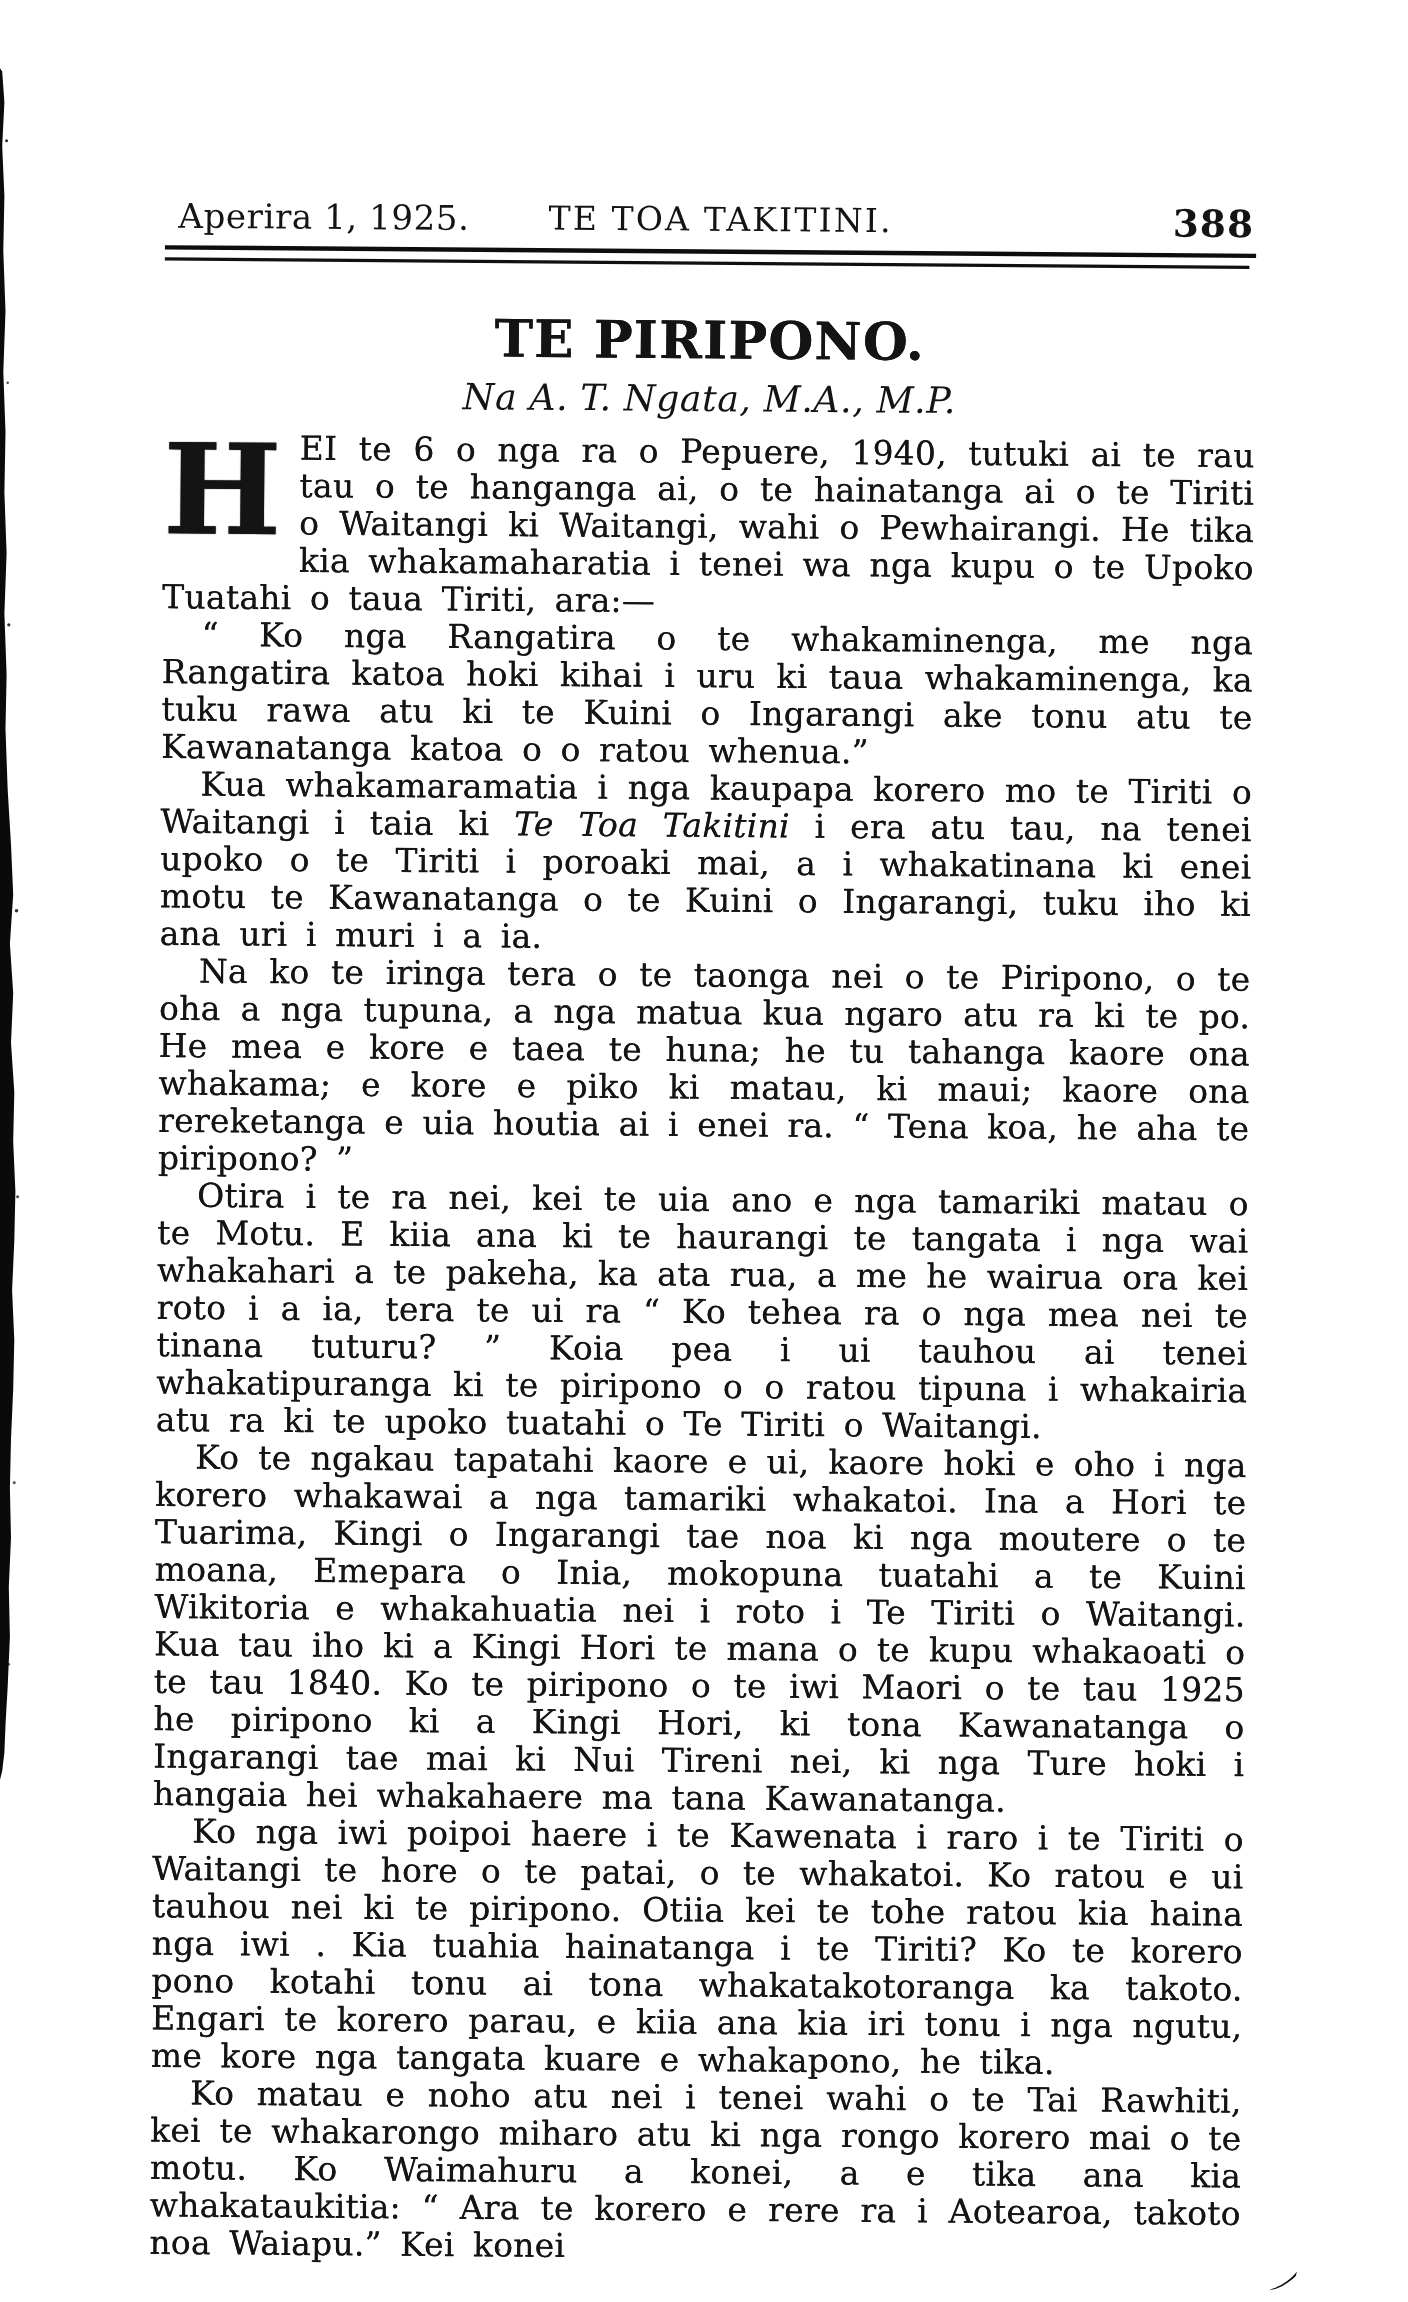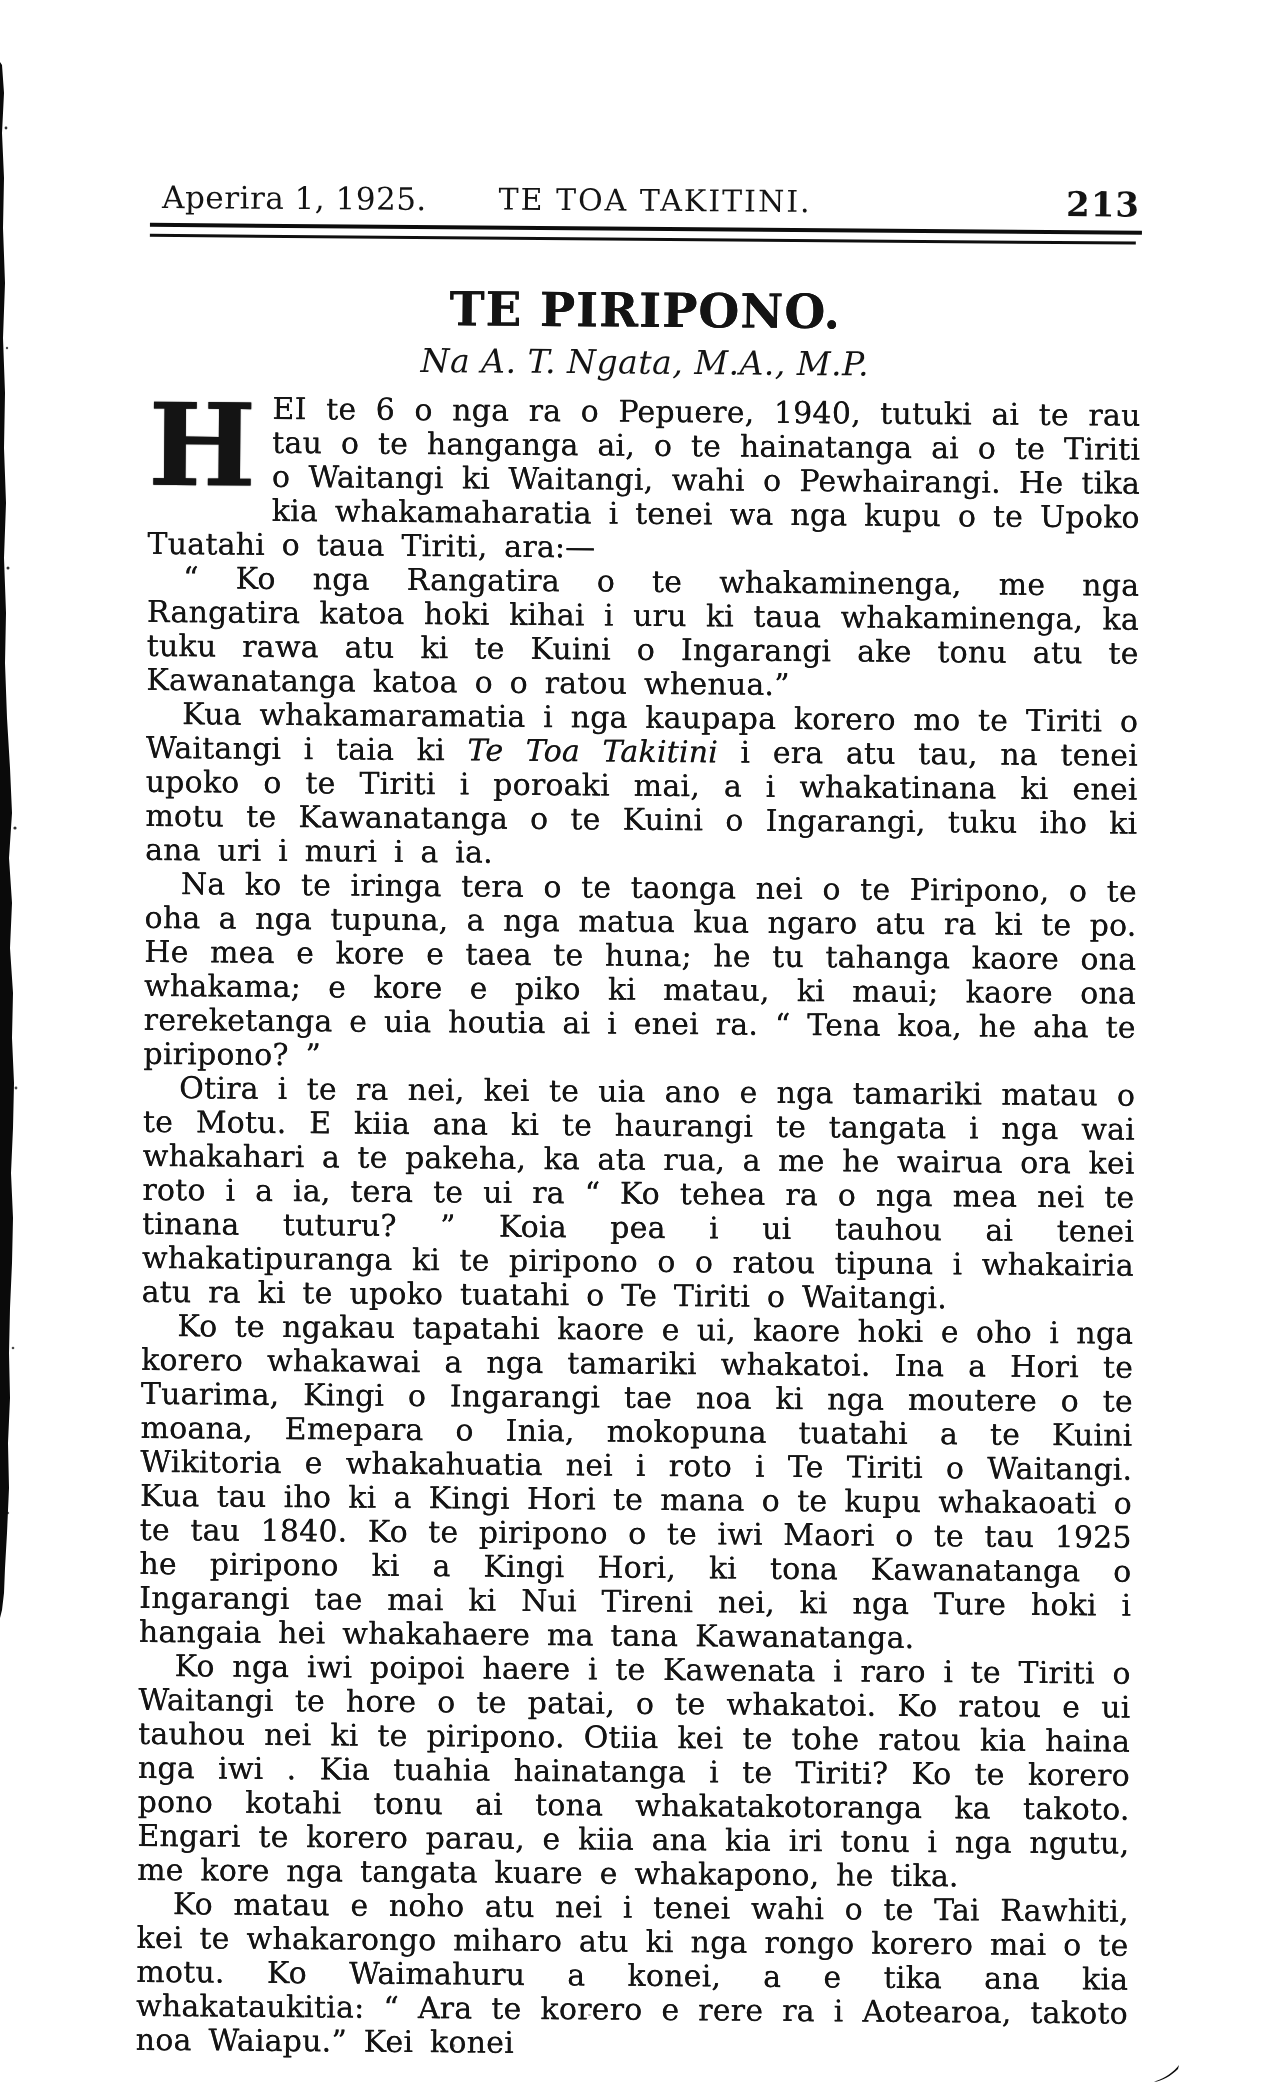--- a/index.html
+++ b/index.html
@@ -147,21 +147,21 @@
     <circle cx="16" cy="1050" r="1.4" fill="#000" opacity="0.7"></circle>
     <circle cx="13" cy="1310" r="1.3" fill="#000" opacity="0.7"></circle>
     <circle cx="8" cy="1475" r="1.2" fill="#000" opacity="0.6"></circle>
   </svg>
 
   <div class="content">
 
     <div class="header-row">
       <span class="issue-date">Aperira 1, 1925.</span>
       <span class="masthead">TE TOA TAKITINI.</span>
-      <span class="page-number">213</span>
+      <span class="page-number">388</span>
     </div>
 
     <div class="rule">
       <div class="thick"></div>
       <div class="gap"></div>
       <div class="thin"></div>
     </div>
 
     <div class="heading-block">
       <h1 class="article-title">TE PIRIPONO.</h1>

